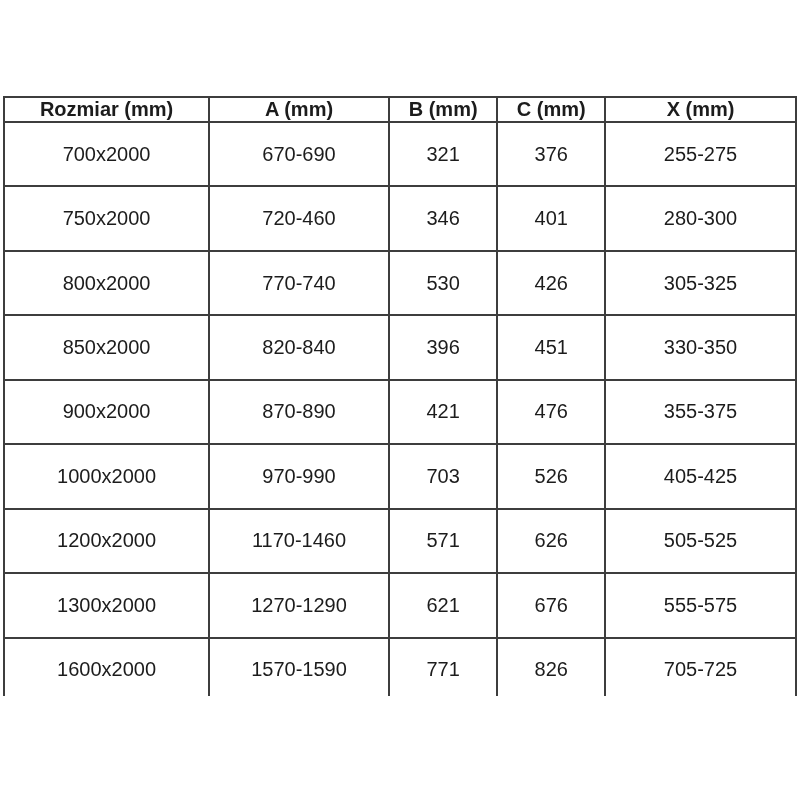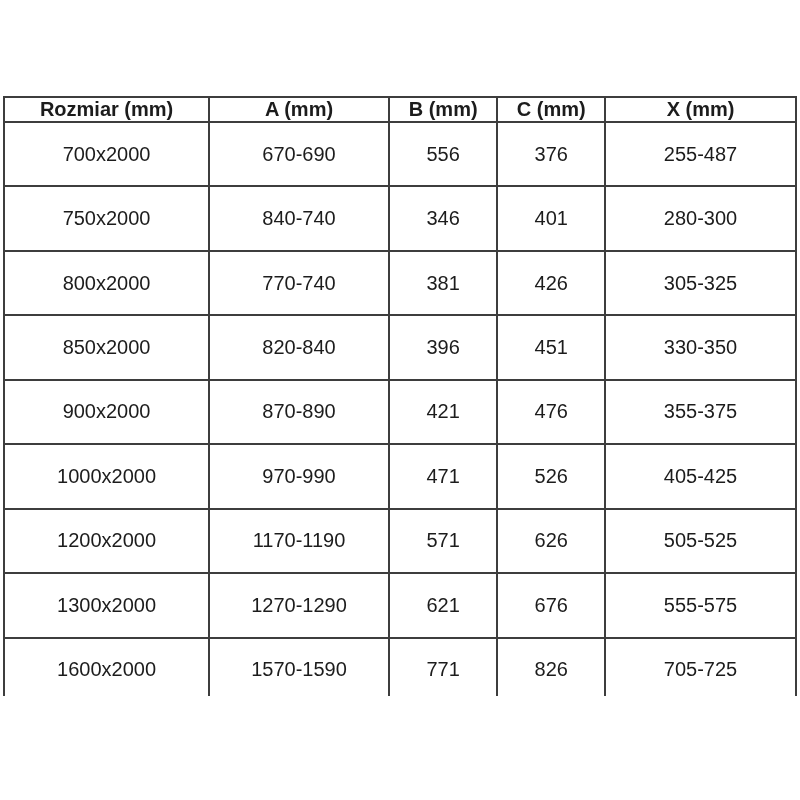--- a/index.html
+++ b/index.html
@@ -65,62 +65,62 @@
         <th>A (mm)</th>
         <th>B (mm)</th>
         <th>C (mm)</th>
         <th>X (mm)</th>
       </tr>
     </thead>
     <tbody>
         <tr>
           <td>700x2000</td>
           <td>670-690</td>
-          <td>556</td>
+          <td>321</td>
           <td>376</td>
-          <td>255-487</td>
+          <td>255-275</td>
         </tr>
         <tr>
           <td>750x2000</td>
-          <td>840-740</td>
+          <td>720-460</td>
           <td>346</td>
           <td>401</td>
           <td>280-300</td>
         </tr>
         <tr>
           <td>800x2000</td>
           <td>770-740</td>
-          <td>381</td>
+          <td>530</td>
           <td>426</td>
           <td>305-325</td>
         </tr>
         <tr>
           <td>850x2000</td>
           <td>820-840</td>
           <td>396</td>
           <td>451</td>
           <td>330-350</td>
         </tr>
         <tr>
           <td>900x2000</td>
           <td>870-890</td>
           <td>421</td>
           <td>476</td>
           <td>355-375</td>
         </tr>
         <tr>
           <td>1000x2000</td>
           <td>970-990</td>
-          <td>471</td>
+          <td>703</td>
           <td>526</td>
           <td>405-425</td>
         </tr>
         <tr>
           <td>1200x2000</td>
-          <td>1170-1190</td>
+          <td>1170-1460</td>
           <td>571</td>
           <td>626</td>
           <td>505-525</td>
         </tr>
         <tr>
           <td>1300x2000</td>
           <td>1270-1290</td>
           <td>621</td>
           <td>676</td>
           <td>555-575</td>

